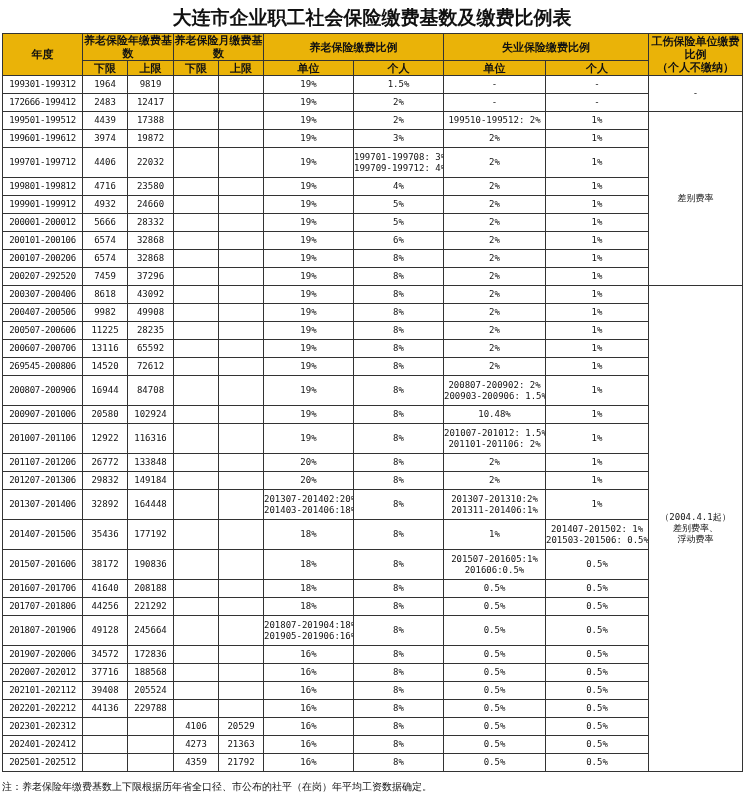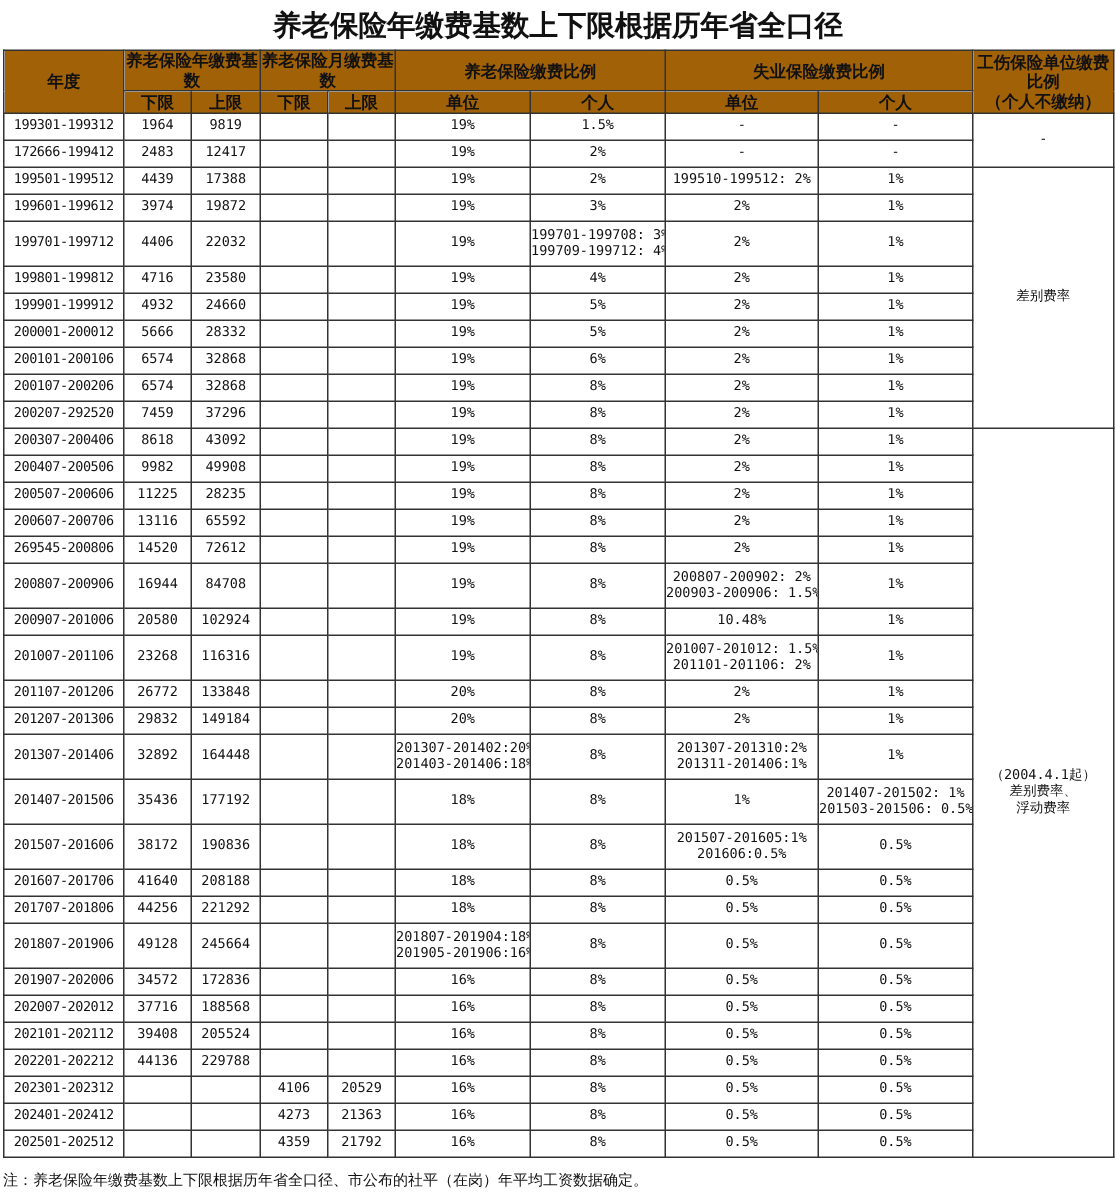--- a/index.html
+++ b/index.html
@@ -6,37 +6,37 @@
   body { width: 744px; height: 800px; position: relative; overflow: hidden;
          font-family: "DejaVu Sans", "Liberation Sans", sans-serif; color: #111; }
   .title { position: absolute; left: 0; top: 4px; width: 744px; text-align: center;
            font-family: "DejaVu Serif", "Liberation Serif", serif; font-size: 19px; font-weight: bold;
            letter-spacing: 0px; color: #111; height: 26px; line-height: 26px; }
   table.main { position: absolute; left: 2px; top: 33px; border-collapse: collapse;
                table-layout: fixed; width: 740px; }
   table.main td, table.main th { border: 1px solid #333; padding: 0; text-align: center;
                vertical-align: middle; font-size: 9px; line-height: 11px; overflow: hidden;
                font-family: "DejaVu Sans Mono", "Liberation Mono", monospace; font-weight: normal; }
-  table.main th { background: #a16207; font-family: "DejaVu Sans", "Liberation Sans", sans-serif;
+  table.main th { background: #eab308; font-family: "DejaVu Sans", "Liberation Sans", sans-serif;
                font-weight: bold; font-size: 11px; line-height: 13px; }
   th.year-h { font-size: 12px; }
   th.ws { font-size: 10.5px; line-height: 12px; }
   td.year { font-weight: bold; font-size: 10.5px; font-family: "DejaVu Sans Mono", "Liberation Mono", monospace; letter-spacing: -0.3px; }
   td.num { font-size: 9.5px; }
   td.ws-merge { font-family: "DejaVu Sans", "Liberation Sans", sans-serif; font-size: 10px; line-height: 13px; }
   tr.r1 td { height: 17px; }
   tr.r2 td { height: 29px; }
   td.ml div { white-space: nowrap; }
   .note { position: absolute; left: 2px; top: 780px; font-size: 10px;
           font-family: "DejaVu Sans", "Liberation Sans", sans-serif; color: #111; }
 </style>
 </head>
 <body>
 
-<div class="title">养老保险年缴费基数上下限根据历年省全口径</div>
+<div class="title">大连市企业职工社会保险缴费基数及缴费比例表</div>
 
 <table class="main">
   <colgroup>
     <col style="width:80px">
     <col style="width:45px">
     <col style="width:46px">
     <col style="width:45px">
     <col style="width:45px">
     <col style="width:90px">
     <col style="width:90px">
@@ -418,21 +418,21 @@
         </td>
         <td class="num ml">
           <div>10.48%</div>
         </td>
         <td class="num ml">
           <div>1%</div>
         </td>
       </tr>
       <tr class="r2">
         <td class="year">201007-201106</td>
-        <td class="num">23268</td>
+        <td class="num">12922</td>
         <td class="num">116316</td>
         <td class="num"></td>
         <td class="num"></td>
         <td class="num ml">
           <div>19%</div>
         </td>
         <td class="num ml">
           <div>8%</div>
         </td>
         <td class="num ml">

